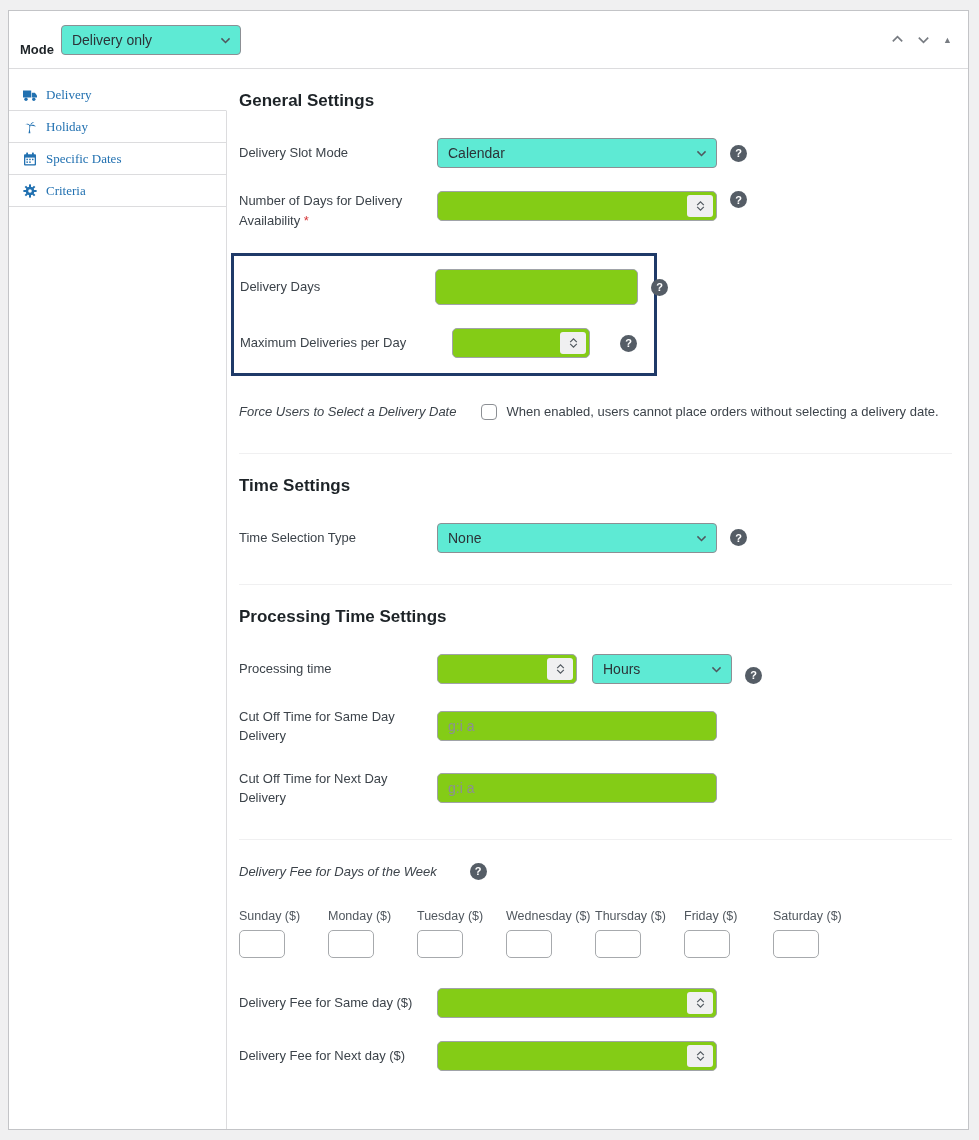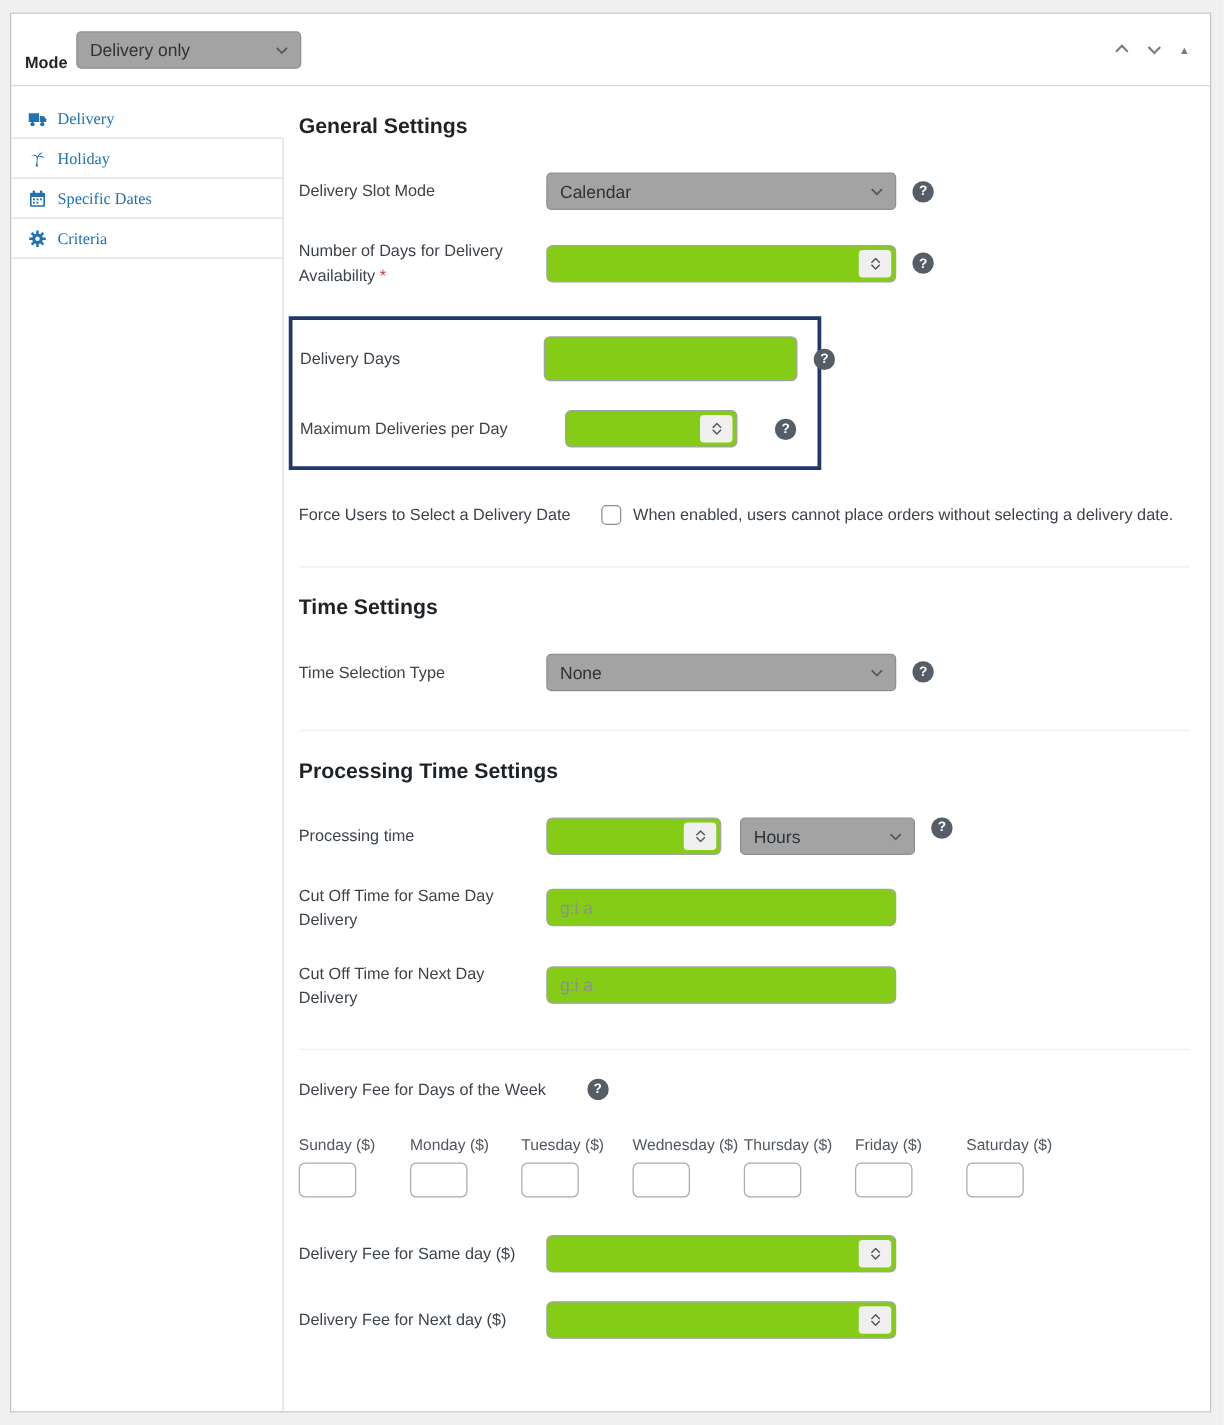--- a/index.html
+++ b/index.html
@@ -24,21 +24,21 @@
     display: flex; align-items: center;
     padding: 0 16px 0 11px;
     border-bottom: 1px solid #dcdcde;
   }
   .mode-label { font-size: 13px; font-weight: bold; color: #1d2327; margin-right: 7px; margin-top: 19px; }
   .select-wrap { position: relative; display: inline-block; }
   select.wp-select {
     appearance: none; -webkit-appearance: none; -moz-appearance: none;
     height: 30px; width: 100%;
     border: 1px solid #8c8f94; border-radius: 4px;
-    background: #a3a3a3; color: #2c3338;
+    background: #5eead4; color: #2c3338;
     font-size: 14px; font-family: inherit;
     padding: 0 28px 0 10px;
     cursor: pointer;
   }
   .select-chevron { position: absolute; right: 9px; top: 50%; transform: translateY(-50%); pointer-events: none; display: flex; }
   .mode-select { width: 180px; }
   .header-icons { margin-left: auto; display: flex; align-items: center; }
   .hicon { display: inline-flex; align-items: center; justify-content: center; width: 20px; height: 20px; cursor: pointer; }
   .hicon + .hicon { margin-left: 6px; }
   .toggle-tri { font-size: 9px; color: #787c82; margin-left: 10px; cursor: pointer; }
@@ -57,23 +57,23 @@
   .tab.active { border-right-color: transparent; }
   .tabs-filler { flex: 1; border-right: 1px solid #dcdcde; }
   .tab .ticon { width: 16px; height: 16px; display: inline-flex; flex-shrink: 0; }
 
   .content { flex: 1; padding: 0 16px 0 12px; font-size: 13px; }
   .section { padding: 22px 0 8px; }
   .section.bordered { border-top: 1px solid #f0f0f1; }
   .section-title { margin: 0 0 27px; font-size: 17px; font-weight: 600; color: #1d2327; }
 
   .row { display: flex; align-items: center; margin-bottom: 23px; }
-  .row.top-align { align-items: center; margin-top: 10px; }
+  .row.top-align { align-items: flex-start; margin-top: 10px; }
   .row-label { width: 198px; flex-shrink: 0; padding-right: 12px; line-height: 1.5; color: #3c434a; }
-  .row-label.auto { width: auto; white-space: nowrap; margin-right: 13px; }
+  .row-label.auto { width: auto; white-space: nowrap; margin-right: 13px; font-style: italic; }
   .required { color: #d63638; }
 
   input.text-input {
     height: 30px; width: 280px;
     border: 1px solid #a0a3a8; border-radius: 5px;
     font-size: 14px; font-family: inherit; color: #2c3338;
     padding: 0 10px; background: #84cc16;
   }
   input.text-input::placeholder { color: #8c8f94; }
   .num-wrap { position: relative; width: 280px; }
@@ -115,21 +115,21 @@
   .check-field { display: flex; align-items: center; color: #3c434a; }
 
   .week-row { display: flex; margin: 28px 0 30px; }
   .day-col { width: 89px; }
   .day-label { font-size: 12.5px; color: #50575e; white-space: nowrap; display: block; margin-bottom: 7px; }
   .day-input {
     width: 46px; height: 28px;
     border: 1px solid #a7aaad; border-radius: 5px;
     font-size: 13px; font-family: inherit; padding: 0 6px; color: #2c3338;
   }
-  .proc-field { display: flex; align-items: flex-start; }
+  .proc-field { display: flex; align-items: flex-end; }
   .proc-num { width: 140px; }
   .proc-unit { width: 140px; margin-left: 15px; }
   .cutoff-input { width: 278px; }
 </style>
 </head>
 <body>
 
 <div class="panel">
 
   <div class="panel-header">

